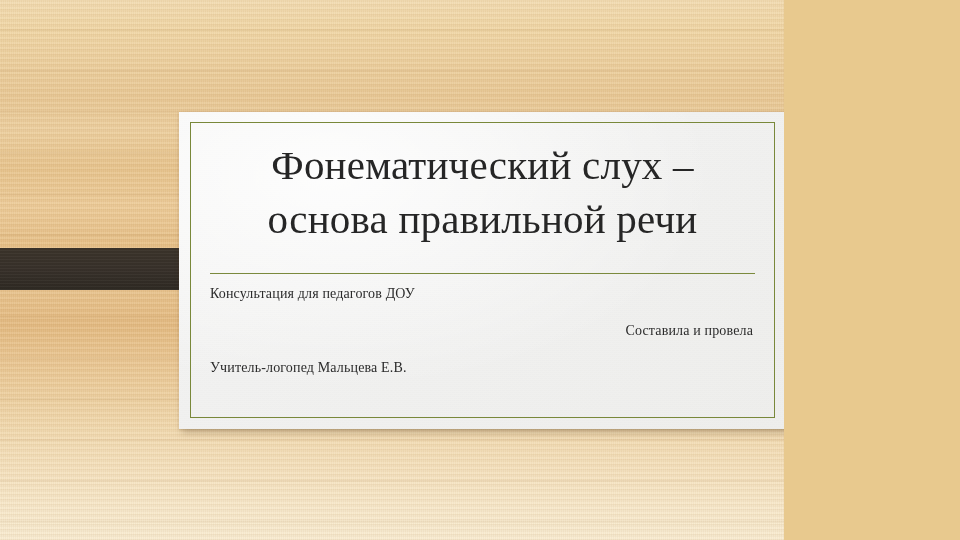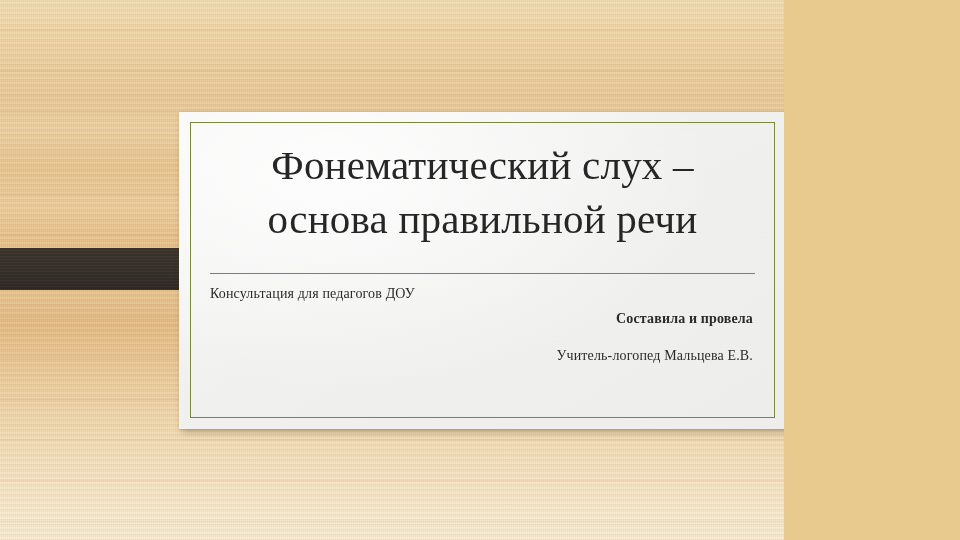--- a/index.html
+++ b/index.html
@@ -192,22 +192,22 @@
   }
 
   .sub-line {
     font-family: "Liberation Serif", "DejaVu Serif", serif;
     color: #2b2b2b;
     font-size: 14px;
     letter-spacing: 0.15px;
     line-height: 1;
   }
   .sub-line-1 { text-align: left;  margin-top: 3px; }
-  .sub-line-2 { text-align: right; margin-top: 11px; font-weight: bold; }
-  .sub-line-3 { text-align: right; margin-top: 23px; }
+  .sub-line-2 { text-align: right; margin-top: 23px; }
+  .sub-line-3 { margin-top: 23px; }
 </style>
 </head>
 <body>
 
 <div class="slide">
 
   <div class="wood-bg"></div>
 
   <div class="bar bar-left"></div>
   <div class="bar-cap bar-cap-left"></div>

